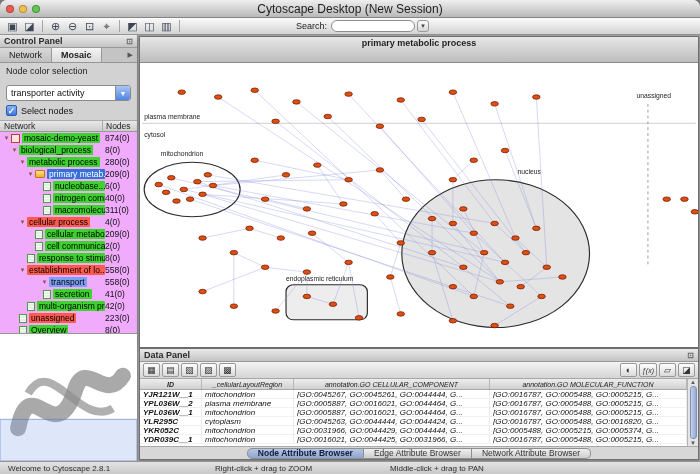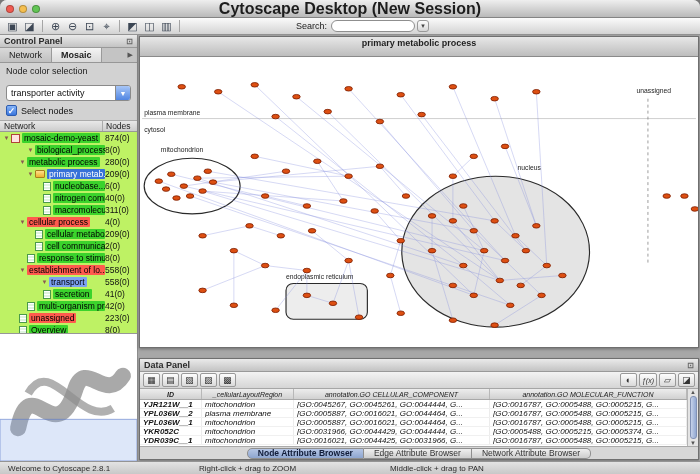--- a/index.html
+++ b/index.html
@@ -3,21 +3,21 @@
 <meta charset="utf-8">
 <style>
   html,body{margin:0;padding:0;background:#777;}
   *{box-sizing:border-box;}
   .window{width:700px;height:474px;font-family:"Liberation Sans",sans-serif;display:flex;flex-direction:column;background:#bfbfbf;border-radius:7px 7px 0 0;overflow:hidden;}
   
   .titlebar{height:18px;flex:none;background:linear-gradient(#efefef,#b9b9b9);border-bottom:1px solid #848484;display:flex;align-items:center;position:relative;}
   .traffic{position:absolute;left:6px;top:5px;display:flex;gap:5px;}
   .light{width:8px;height:8px;border-radius:50%;border:1px solid rgba(0,0,0,.25);}
   .light.red{background:#f05b51;} .light.yellow{background:#f5bf4f;} .light.green{background:#62c554;}
-  .wtitle{flex:1;text-align:center;font-size:16px;font-weight:bold;color:#1d1d1d;}
+  .wtitle{flex:1;text-align:center;font-size:12px;font-weight:normal;color:#1d1d1d;}
   
   .toolbar{height:17px;flex:none;background:linear-gradient(#fbfbfb,#d3d3d3);border-bottom:1px solid #949494;display:flex;align-items:center;padding:0 4px;}
   .tb-btn{width:17px;height:14px;display:flex;align-items:center;justify-content:center;font-size:11px;color:#3c4654;border-radius:3px;}
   .tb-sep{width:1px;height:12px;background:#a5a5a5;margin:0 4px;}
   .search-label{margin-left:112px;font-size:9px;color:#222;}
   .search-input{width:84px;height:12px;margin-left:4px;border:1px solid #8f8f8f;border-radius:7px;font-size:9px;padding:0 7px;background:#fff;outline:none;font-family:"Liberation Sans",sans-serif;}
   .search-go{width:12px;height:12px;margin-left:2px;border:1px solid #999;border-radius:3px;background:linear-gradient(#fdfdfd,#d6d6d6);font-size:7px;color:#444;display:flex;align-items:center;justify-content:center;}
   
   .main{flex:1;display:flex;min-height:0;border-radius:9px;}
   
@@ -30,43 +30,43 @@
   .tab-scroll{margin-left:auto;padding:0 4px;display:flex;align-items:center;font-size:7px;color:#555;}
   .section-label{flex:none;font-size:9px;padding:3px 6px 1px;color:#1c1c1c;}
   .dropdown{flex:none;margin:8px 6px 1px;height:16px;background:#fff;border:1px solid #8a8a8a;border-radius:3px;display:flex;align-items:stretch;font-size:9px;overflow:hidden;}
   .dropdown .value{flex:1;display:flex;align-items:center;padding:0 4px;white-space:nowrap;overflow:hidden;color:#111;}
   .dd-btn{width:15px;flex:none;background:linear-gradient(#a7c6f7,#5186e2);border-left:1px solid #8a8a8a;color:#fff;font-size:7px;display:flex;align-items:center;justify-content:center;}
   .checkbox-row{flex:none;display:flex;align-items:center;gap:4px;padding:3px 6px 4px;font-size:9px;color:#111;}
   .checkbox{width:11px;height:11px;flex:none;border-radius:2px;background:linear-gradient(#86b4f8,#3a76dd);border:1px solid #2c5cb0;color:#fff;font-size:9px;line-height:10px;text-align:center;font-weight:bold;}
   .tree-header{flex:none;display:flex;height:12px;background:linear-gradient(#e8e8e8,#cdcdcd);border-top:1px solid #aaa;border-bottom:1px solid #999;font-size:8.5px;color:#222;align-items:center;}
   .tree-header .col-network{flex:1;padding-left:4px;border-right:1px solid #aaa;height:100%;display:flex;align-items:center;}
   .tree-header .col-nodes{width:34px;flex:none;padding-left:3px;}
-  .tree{flex:1;background:#bef264;overflow:hidden;min-height:0;}
+  .tree{flex:1;background:#f0abfc;overflow:hidden;min-height:0;}
   .tree-row{display:flex;align-items:center;height:12px;font-size:8.5px;white-space:nowrap;}
   .expander{width:9px;flex:none;font-size:6px;color:#8a5a52;text-align:center;}
   .node-icon{flex:none;margin-right:2px;display:inline-block;}
   .icon-net{width:9px;height:9px;background:#ffe3e0;border:1px solid #b04338;}
   .icon-folder{width:10px;height:8px;background:linear-gradient(#ffe08a,#eeb22f);border:1px solid #a87d1d;border-radius:1px;}
   .icon-leaf{width:8px;height:9px;background:repeating-linear-gradient(#fff,#fff 1px,#bfe8bf 2px,#fff 3px);border:1px solid #4a9a4a;}
   .tree-label{flex:0 1 auto;overflow:hidden;padding:0 2px;border-radius:1px;color:#000;}
   .lbl-green{background:#3bd32c;} .lbl-red{background:#ff5a4d;} .lbl-blue{background:#7b9ff2;}
   .lbl-selected{background:#3671d8;color:#fff;}
   .tree-spacer{flex:1;}
   .count{width:32px;flex:none;overflow:hidden;color:#111;}
   .overview{height:128px;flex:none;background:#fff;border-top:1px solid #979797;overflow:hidden;}
   .overview svg{display:block;width:100%;height:100%;}
   
   .desktop{flex:1;display:flex;flex-direction:column;background:#a7a7a7;min-width:0;min-height:0;}
   .net-frame{height:312px;flex:none;margin:1px 1px 0;border:1px solid #6f6f6f;background:#fff;display:flex;flex-direction:column;box-shadow:0 1px 3px rgba(0,0,0,.35);}
-  .frame-title{height:20px;flex:none;background:linear-gradient(#e7e7e7,#bdbdbd);border-bottom:1px solid #8a8a8a;font-size:9px;font-weight:bold;text-align:center;color:#1f1f1f;line-height:13px;}
+  .frame-title{height:26px;flex:none;background:linear-gradient(#e7e7e7,#bdbdbd);border-bottom:1px solid #8a8a8a;font-size:9px;font-weight:bold;text-align:center;color:#1f1f1f;line-height:13px;}
   .canvas{flex:1;min-height:0;background:#fff;}
   .canvas svg{display:block;width:100%;height:100%;}
   svg text{font-family:"Liberation Sans",sans-serif;}
   
-  .data-panel{flex:1;margin:10px 1px 1px;border:1px solid #6f6f6f;background:#e6e6e6;display:flex;flex-direction:column;min-height:0;box-shadow:0 1px 2px rgba(0,0,0,.3);}
+  .data-panel{flex:1;margin:0 1px 1px;border:1px solid #6f6f6f;background:#e6e6e6;display:flex;flex-direction:column;min-height:0;box-shadow:0 1px 2px rgba(0,0,0,.3);}
   .dp-toolbar{height:17px;flex:none;display:flex;align-items:center;gap:2px;padding:0 3px;background:linear-gradient(#f3f3f3,#d5d5d5);border-bottom:1px solid #a6a6a6;}
   .dp-btn{min-width:17px;height:14px;padding:0 2px;border:1px solid #999;border-radius:2px;background:linear-gradient(#fdfdfd,#dadada);font-size:9px;display:flex;align-items:center;justify-content:center;color:#333;}
   .dp-btn.right-first{margin-left:auto;}
   .dp-btn .fx{font-size:7px;font-style:italic;}
   .table-wrap{flex:1;display:flex;min-height:0;background:#fff;font-style:italic;}
   .table-main{flex:1;min-width:0;display:flex;flex-direction:column;overflow:hidden;}
   .thead{flex:none;display:flex;height:11px;background:linear-gradient(#ededed,#d1d1d1);border-bottom:1px solid #a8a8a8;font-size:7px;color:#222;}
   .th{display:flex;align-items:center;justify-content:center;border-right:1px solid #b8b8b8;overflow:hidden;white-space:nowrap;}
   .tbody{flex:1;overflow:hidden;}
   .trow{display:flex;height:9px;font-size:8px;align-items:center;border-bottom:1px solid #f0f0f0;color:#111;}
@@ -78,21 +78,21 @@
   .vscroll{width:11px;flex:none;background:#e4e4e4;border-left:1px solid #b5b5b5;display:flex;flex-direction:column;align-items:center;font-size:6px;color:#555;}
   .vthumb{width:7px;flex:1;margin:1px 0;border-radius:3px;background:linear-gradient(90deg,#c6d2ea,#93a9d2);border:1px solid #8191b5;}
   .browser-tabs{height:13px;flex:none;display:flex;justify-content:center;align-items:center;background:#d7d7d7;border-top:1px solid #aaa;}
   .btab{font-size:8.5px;padding:0 10px;height:11px;display:flex;align-items:center;border:1px solid #8f8f8f;border-left-width:0;background:linear-gradient(#efefef,#cdcdcd);color:#333;}
   .btab:first-child{border-left-width:1px;border-radius:5px 0 0 5px;}
   .btab:last-child{border-radius:0 5px 5px 0;}
   .btab.active{background:linear-gradient(#b5c6e6,#8ea6cf);color:#101c38;font-weight:bold;}
   
   .statusbar{height:13px;flex:none;background:linear-gradient(#e3e3e3,#c8c8c8);border-top:1px solid #949494;position:relative;font-size:8px;color:#2c2c2c;}
   .statusbar span{position:absolute;top:2px;white-space:nowrap;}
-  .st-welcome{left:8px;} .st-zoom{left:199px;} .st-pan{left:390px;}
+  .st-welcome{left:8px;} .st-zoom{left:215px;} .st-pan{left:390px;}
 </style>
 </head>
 <body>
 
 <div class="window">
 
   <div class="titlebar">
     <div class="traffic">
       <span class="light red"></span>
       <span class="light yellow"></span>
@@ -147,21 +147,21 @@
         <span class="col-nodes">Nodes</span>
       </div>
       <div class="tree">
           <div class="tree-row" style="padding-left: 2px;">
             <span class="expander">▼</span>
             <span class="node-icon icon-net"></span>
             <span class="tree-label lbl-green">mosaic-demo-yeast</span>
             <span class="tree-spacer"></span>
             <span class="count">874(0)</span>
           </div>
-          <div class="tree-row" style="padding-left: 10px; margin-left: 16px;">
+          <div class="tree-row" style="padding-left: 10px;">
             <span class="expander">▼</span>
             <span class="tree-label lbl-green">biological_process</span>
             <span class="tree-spacer"></span>
             <span class="count">8(0)</span>
           </div>
           <div class="tree-row" style="padding-left: 18px;">
             <span class="expander">▼</span>
             <span class="tree-label lbl-green">metabolic process</span>
             <span class="tree-spacer"></span>
             <span class="count">280(0)</span>
@@ -474,20 +474,26 @@
                   <span class="td c2">[GO:0005887, GO:0016021, GO:0044464, G...</span>
                   <span class="td c3">[GO:0016787, GO:0005488, GO:0005215, G...</span>
                 </div>
                 <div class="trow">
                   <span class="td c0">YPL036W__1</span>
                   <span class="td c1">mitochondrion</span>
                   <span class="td c2">[GO:0005887, GO:0016021, GO:0044464, G...</span>
                   <span class="td c3">[GO:0016787, GO:0005488, GO:0005215, G...</span>
                 </div>
                 <div class="trow">
+                  <span class="td c0">YLR295C</span>
+                  <span class="td c1">cytoplasm</span>
+                  <span class="td c2">[GO:0045263, GO:0044444, GO:0044424, G...</span>
+                  <span class="td c3">[GO:0016787, GO:0005488, GO:0016820, G...</span>
+                </div>
+                <div class="trow">
                   <span class="td c0">YKR052C</span>
                   <span class="td c1">mitochondrion</span>
                   <span class="td c2">[GO:0031966, GO:0044429, GO:0044444, G...</span>
                   <span class="td c3">[GO:0005488, GO:0005215, GO:0005374, G...</span>
                 </div>
                 <div class="trow">
                   <span class="td c0">YDR039C__1</span>
                   <span class="td c1">mitochondrion</span>
                   <span class="td c2">[GO:0016021, GO:0044425, GO:0031966, G...</span>
                   <span class="td c3">[GO:0016787, GO:0005488, GO:0005215, G...</span>

